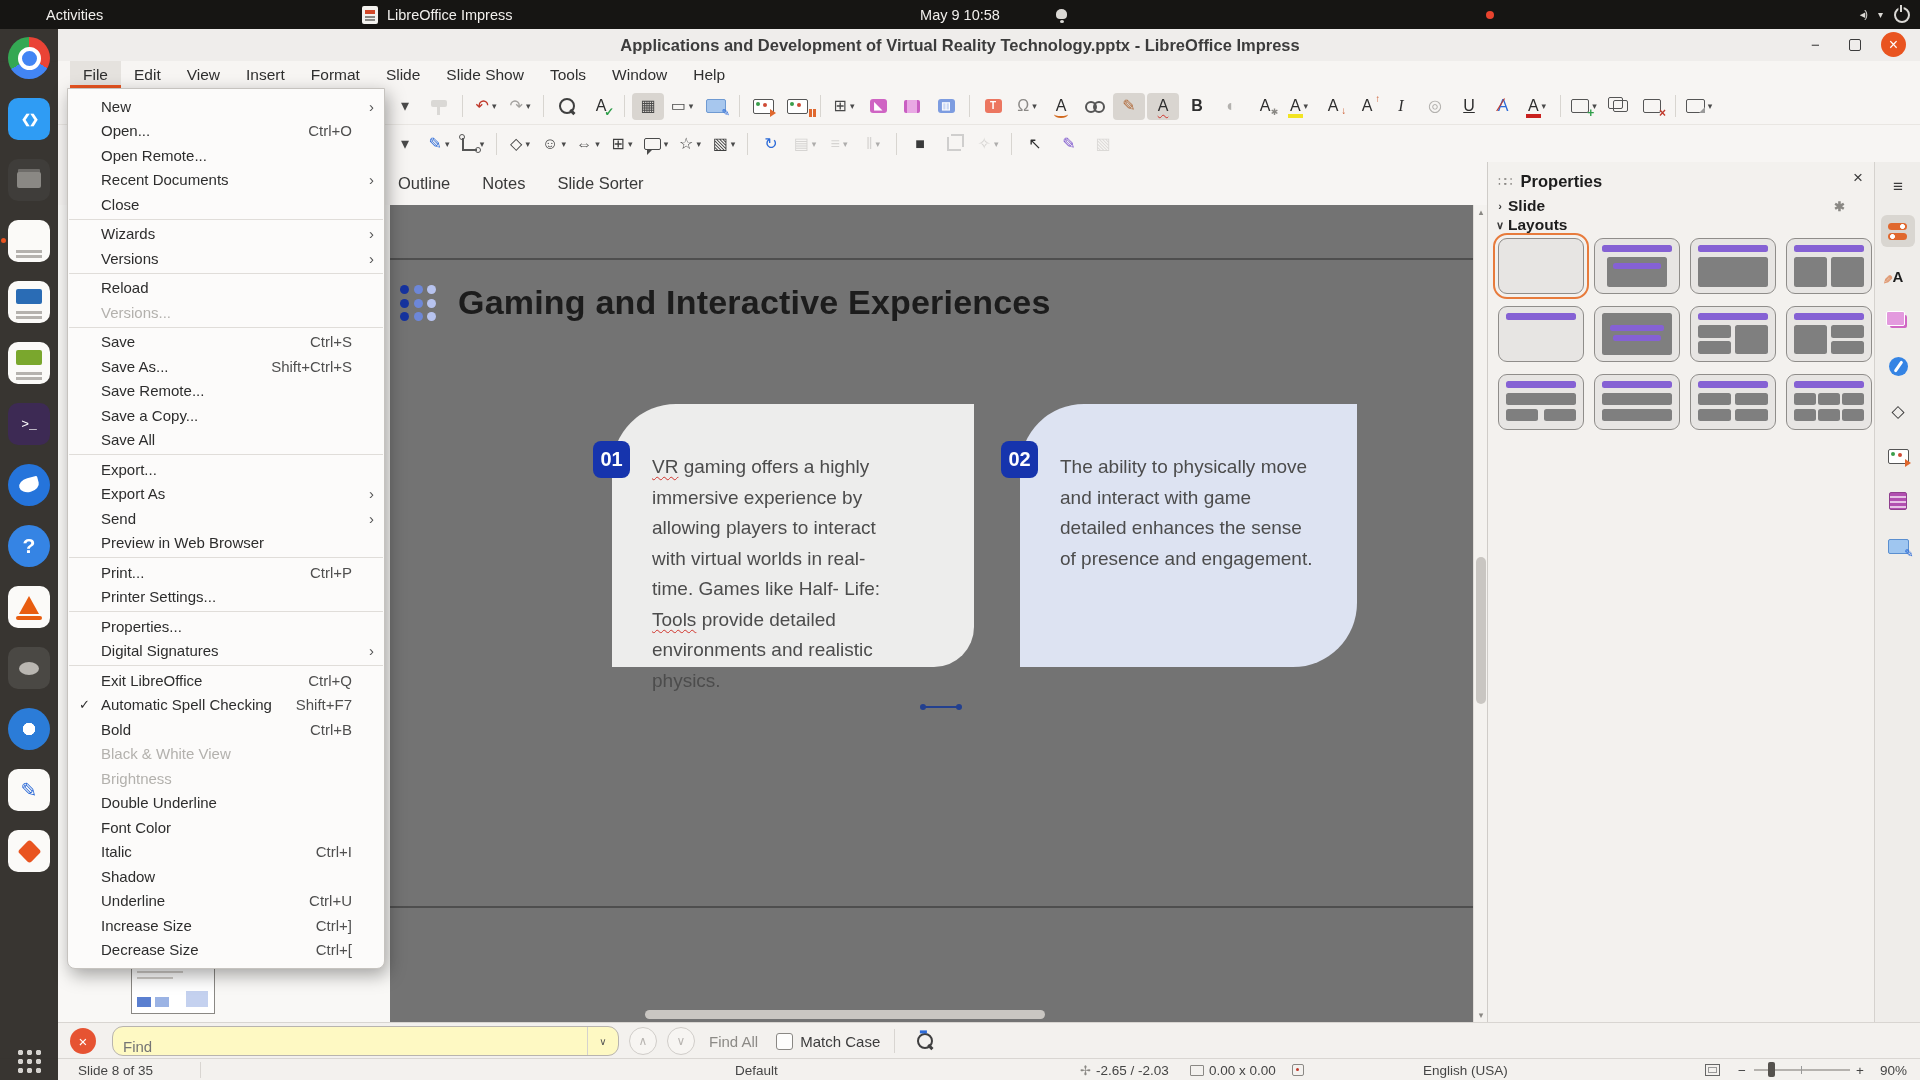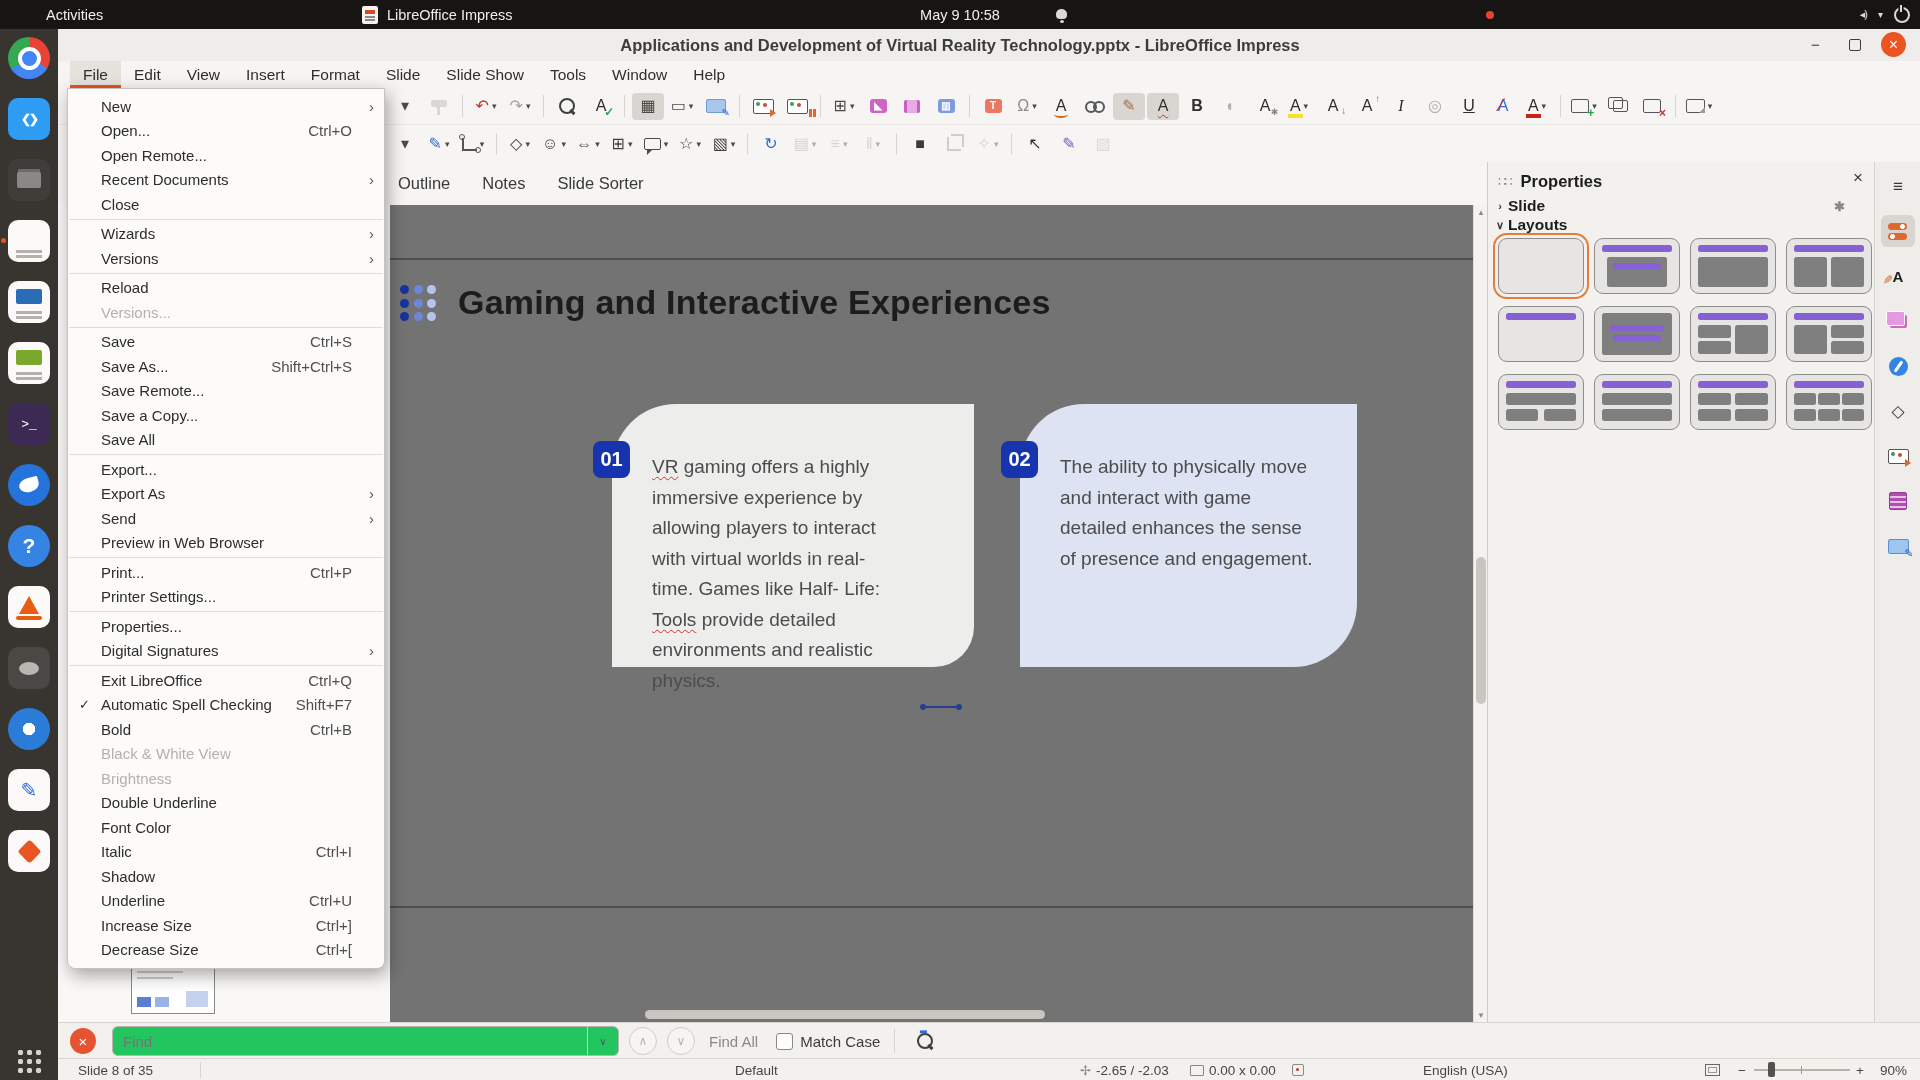--- a/index.html
+++ b/index.html
@@ -151,22 +151,22 @@
   .sb-nav{width:19px;height:19px;border-radius:50%;background:#3584e4;}
   .sb-nav::after{content:"";position:absolute;left:8px;top:3px;width:3px;height:13px;background:#fff;border-radius:2px;transform:rotate(35deg);}
   .sb-anim{width:16px;height:16px;border-radius:2px;background:repeating-linear-gradient(#b14fb0 0 3px,#e7c2e6 3px 5px);border:1px solid #8f3f8e;}
   .sb-master{width:19px;height:13px;background:#9fc6f0;border:1px solid #5a8fd0;border-radius:2px;}
   .sb-master::after{content:"✎";position:absolute;right:-6px;bottom:-7px;font-size:11px;color:#2d6bd8;}
   
   #findbar{position:absolute;left:58px;top:1022px;right:0;height:36px;background:#f3f1ee;border-top:1px solid #d8d5d1;
            display:flex;align-items:center;font-size:15px;color:#3c3c3c;}
   #findclose{width:26px;height:26px;border-radius:50%;background:#e65332;color:#fff;display:flex;align-items:center;
              justify-content:center;font-size:15px;margin-left:12px;}
-  #findwrap{position:relative;margin-left:16px;width:505px;height:28px;background:#22c55e;border:1px solid #b8b4af;border-radius:6px;
-            display:flex;align-items:center;}
+  #findwrap{position:relative;margin-left:16px;width:505px;height:28px;background:#fef9c3;border:1px solid #b8b4af;border-radius:11px;
+            display:flex;align-items:flex-end;}
   #findinput{flex:1;border:none;outline:none;background:transparent;font-size:15px;color:#3c3c3c;padding:0 10px;
              font-family:"Liberation Sans",sans-serif;}
   #findcaret{width:30px;height:100%;border-left:1px solid #d5d2ce;display:flex;align-items:center;justify-content:center;
              font-size:10px;color:#555;}
   .findnav{width:26px;height:26px;border-radius:50%;border:1px solid #d0cdc9;background:#f7f5f2;color:#b8b5b1;
            display:flex;align-items:center;justify-content:center;font-size:12px;margin-left:10px;}
   #findall{margin-left:14px;color:#8c8a86;text-align:right;}
   #mcbox{width:15px;height:15px;border:1px solid #8a8884;background:#fdfdfc;border-radius:3px;margin-left:18px;}
   #mclabel{margin-left:7px;}
   .fsep{width:1px;height:24px;background:#d8d5d1;margin:0 14px;}

